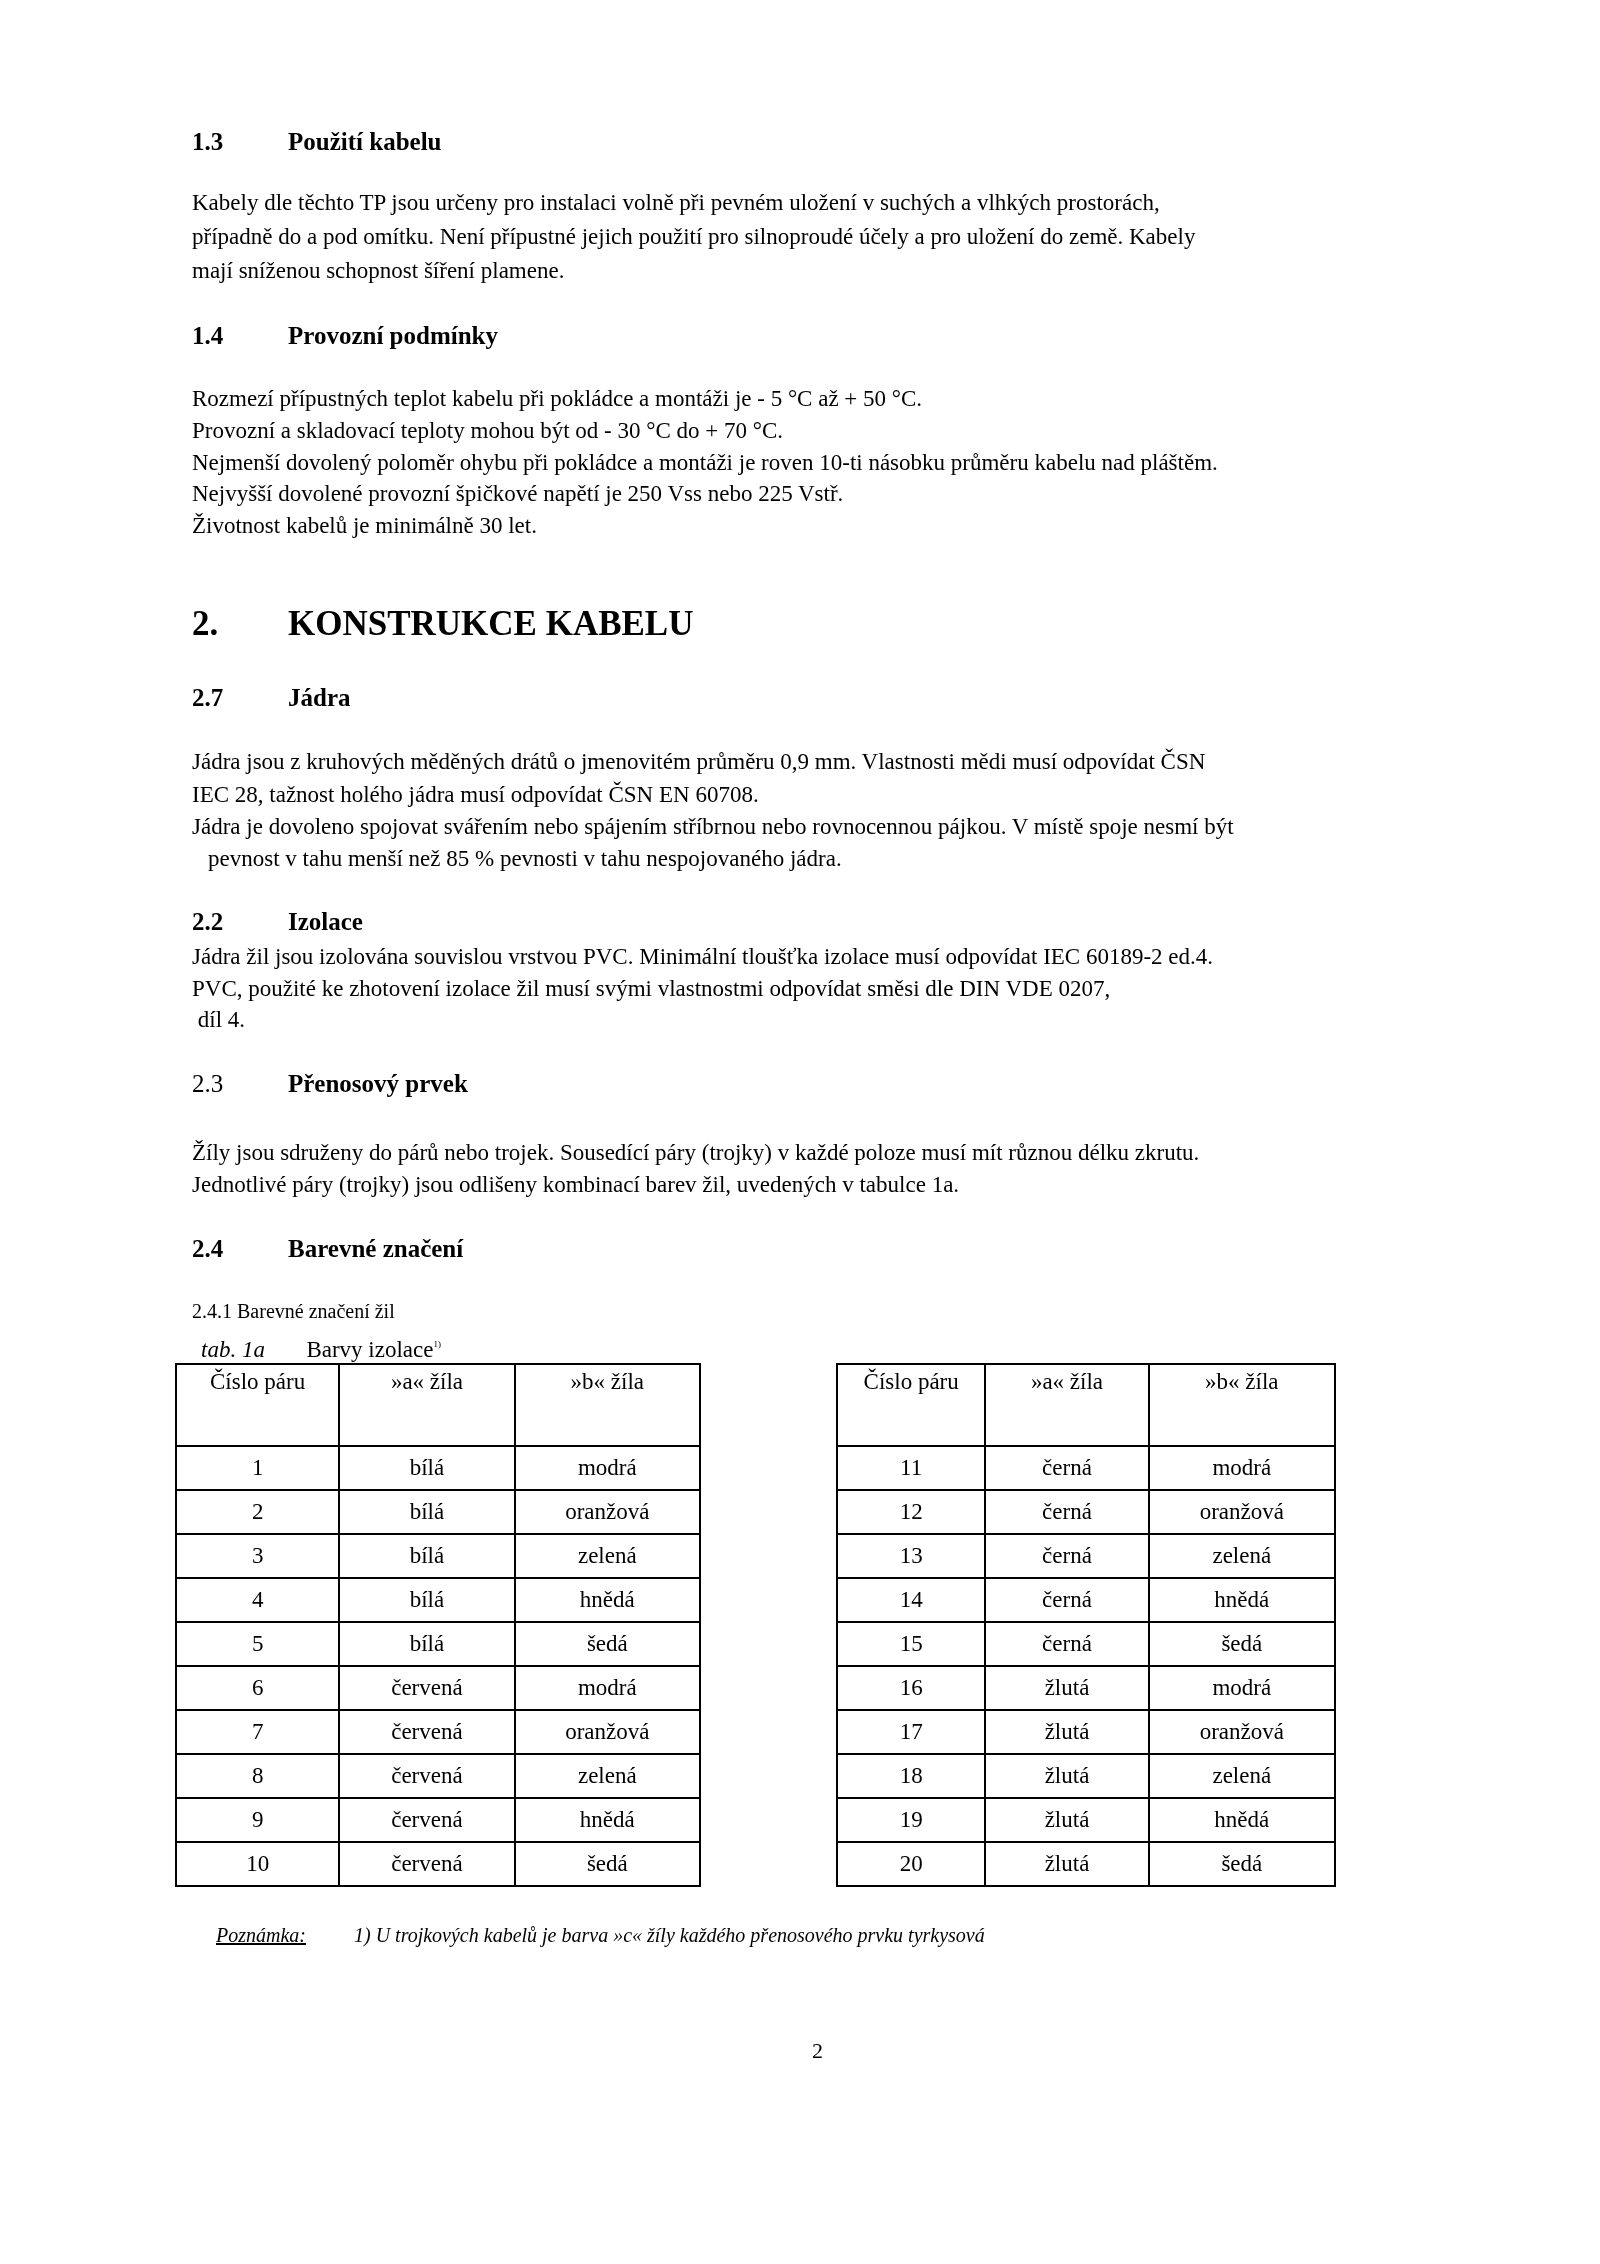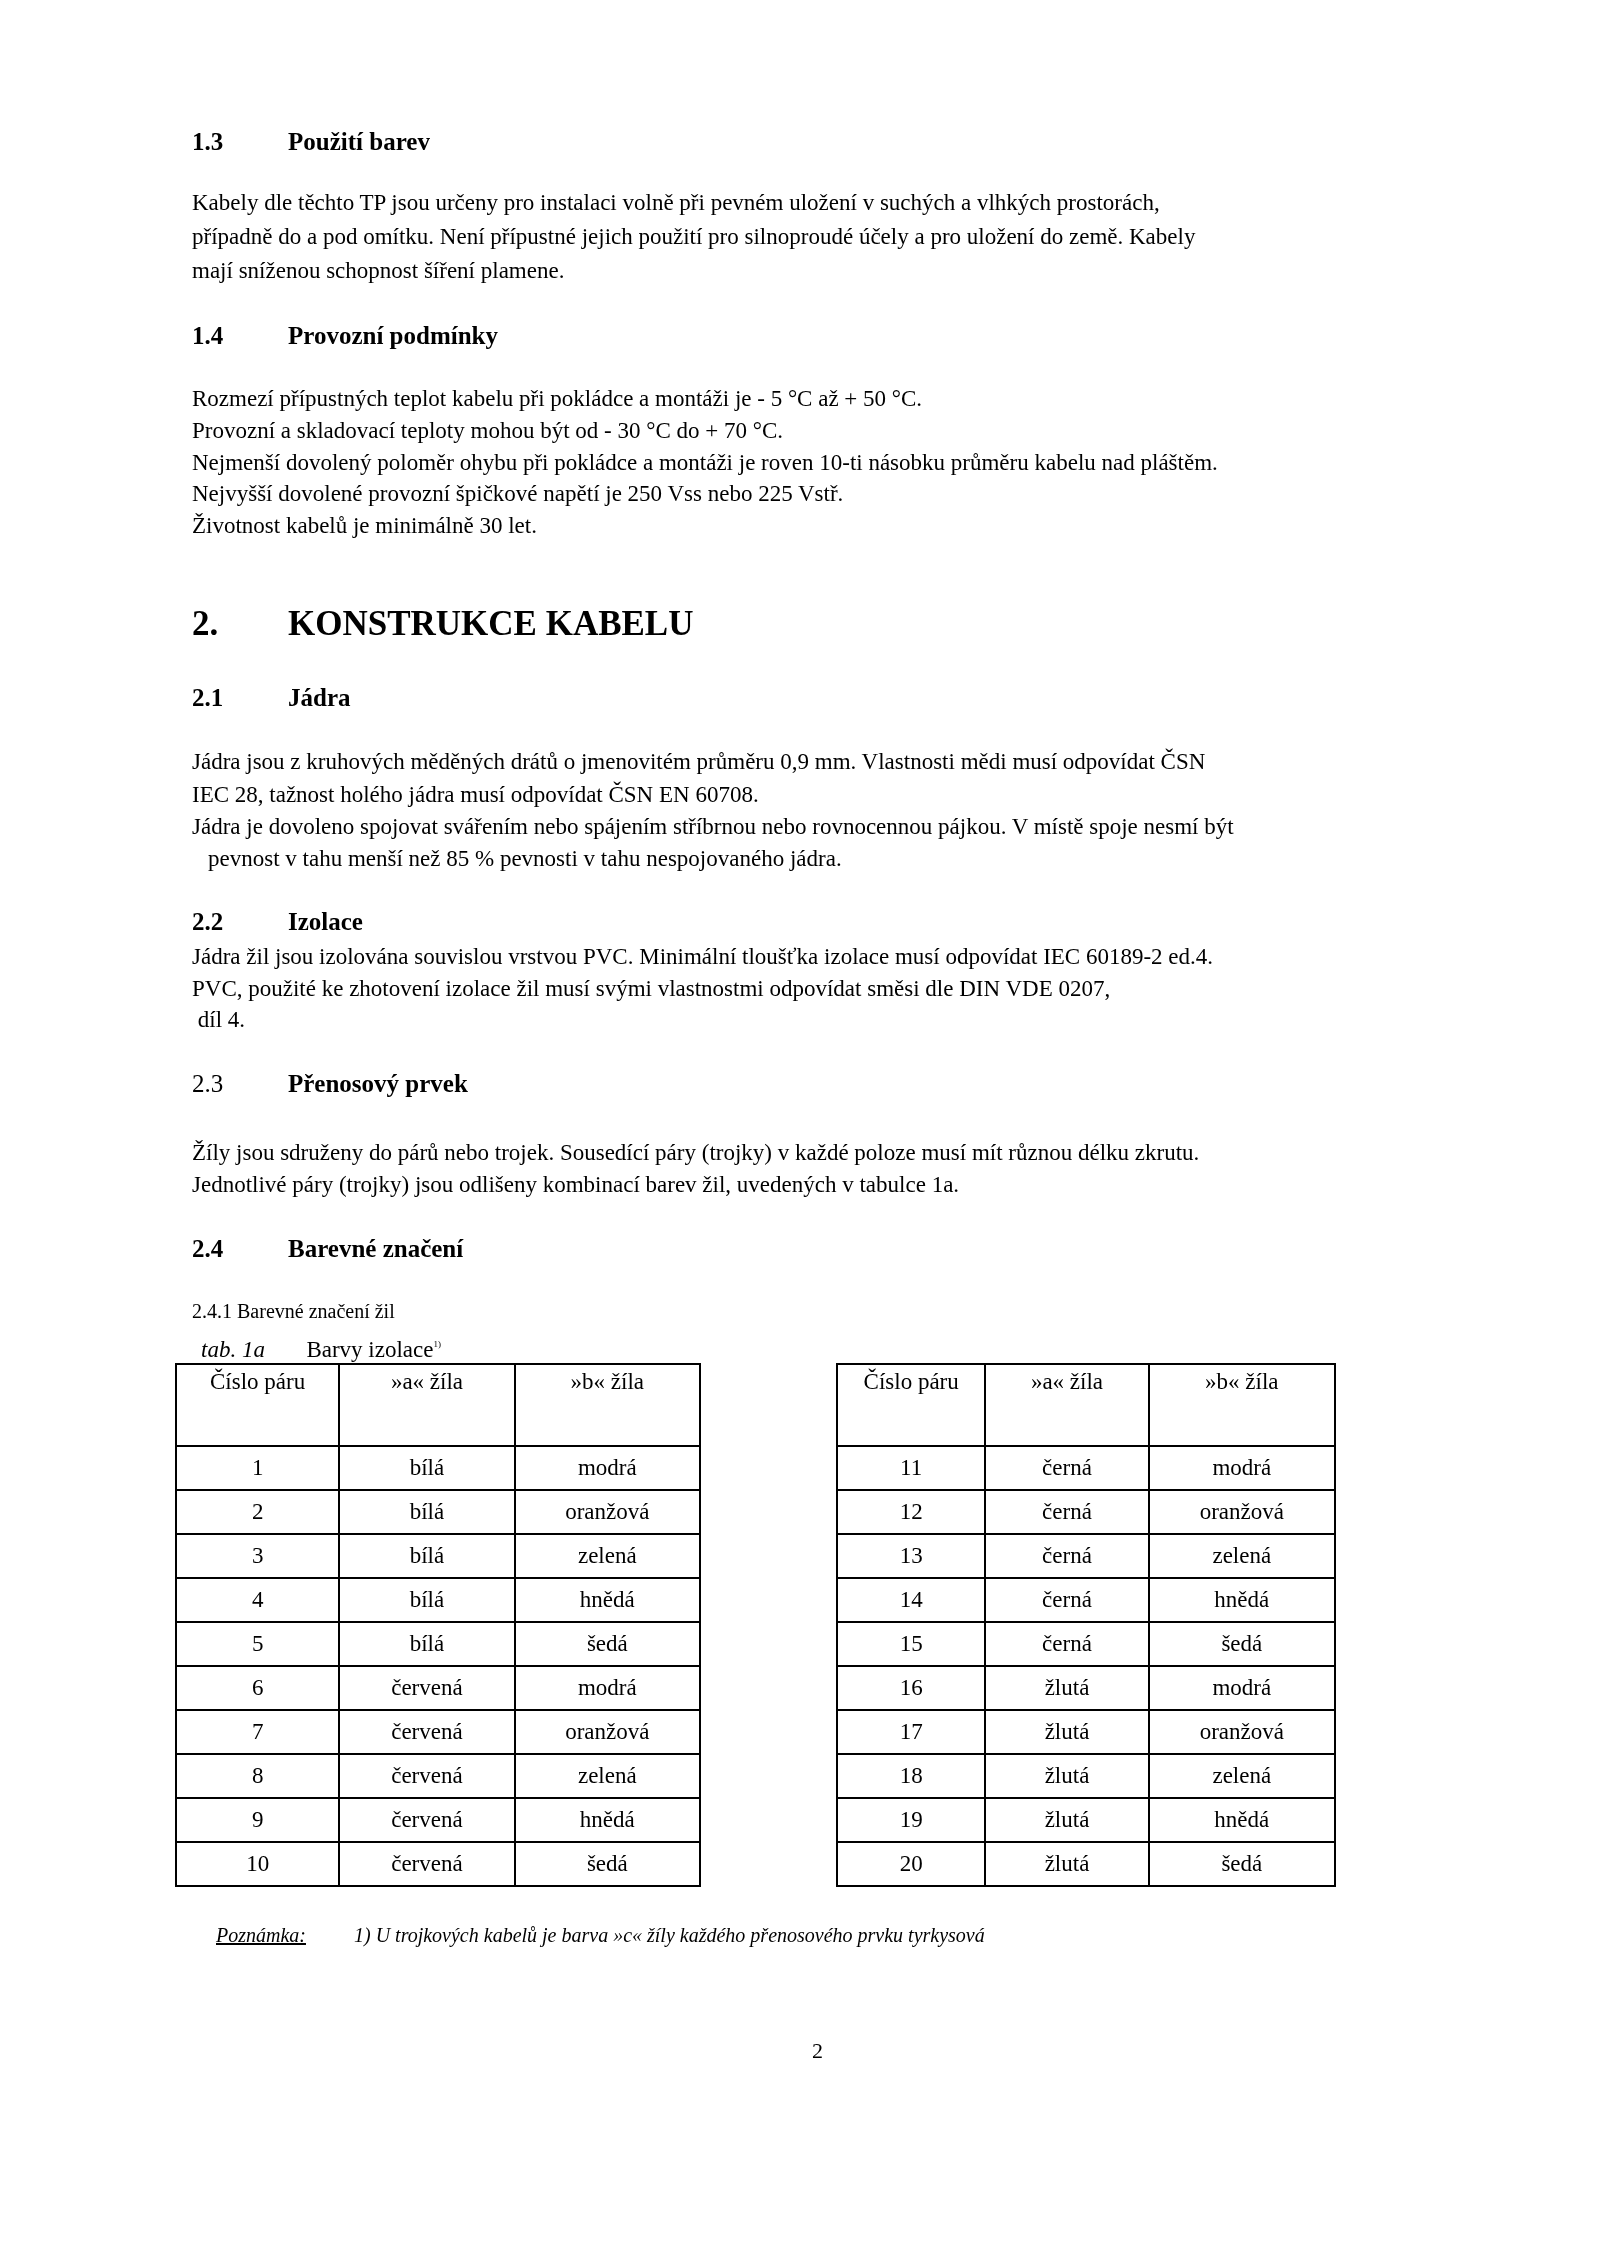--- a/index.html
+++ b/index.html
@@ -20,21 +20,21 @@
   table.tab td { height: 42px; }
   .note { font-size: 20px; font-style: italic; }
   .note .lbl { text-decoration: underline; }
   .pageno { font-size: 22px; }
 </style>
 </head>
 <body>
 
 <div class="abs h2" style="top:128px;left:192px;">
   <span class="num" style="left:0;">1.3</span>
-  <span class="num" style="left:96px;">Použití barev</span>
+  <span class="num" style="left:96px;">Použití kabelu</span>
 </div>
 <div>
   <div class="line" style="top:190px;">Kabely dle těchto TP jsou určeny pro instalaci volně při pevném uložení v suchých a vlhkých prostorách,</div>
   <div class="line" style="top:224px;">případně do a pod omítku. Není přípustné jejich použití pro silnoproudé účely a pro uložení do země. Kabely</div>
   <div class="line" style="top:258px;">mají sníženou schopnost šíření plamene.</div>
 </div>
 
 <div class="abs h2" style="top:322px;left:192px;">
   <span class="num" style="left:0;">1.4</span>
   <span class="num" style="left:96px;">Provozní podmínky</span>
@@ -46,21 +46,21 @@
   <div class="line" style="top:481px;">Nejvyšší dovolené provozní špičkové napětí je 250 Vss nebo 225 Vstř.</div>
   <div class="line" style="top:513px;">Životnost kabelů je minimálně 30 let.</div>
 </div>
 
 <div class="abs h1" style="top:604px;left:192px;">
   <span class="num" style="left:0;">2.</span>
   <span class="num" style="left:96px;">KONSTRUKCE KABELU</span>
 </div>
 
 <div class="abs h2" style="top:684px;left:192px;">
-  <span class="num" style="left:0;">2.1</span>
+  <span class="num" style="left:0;">2.7</span>
   <span class="num" style="left:96px;">Jádra</span>
 </div>
 <div>
   <div class="line" style="top:749px;">Jádra jsou z kruhových měděných drátů o jmenovitém průměru 0,9 mm. Vlastnosti mědi musí odpovídat ČSN</div>
   <div class="line" style="top:782px;">IEC 28, tažnost holého jádra musí odpovídat ČSN EN 60708.</div>
   <div class="line" style="top:814px;text-align:center;">Jádra je dovoleno spojovat svářením nebo spájením stříbrnou nebo rovnocennou pájkou. V místě spoje nesmí být</div>
   <div class="line" style="top:846px;margin-left:16px;">pevnost v tahu menší než 85 % pevnosti v tahu nespojovaného jádra.</div>
 </div>
 
 <div class="abs h2" style="top:908px;left:192px;">

